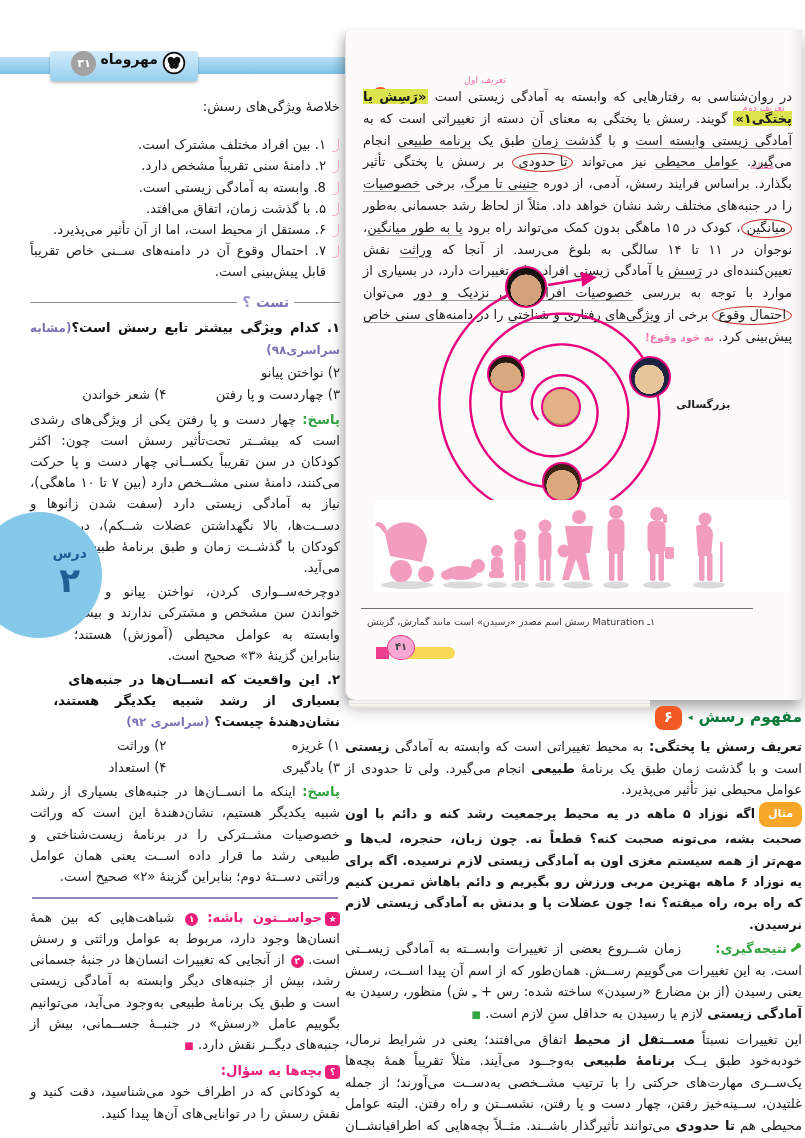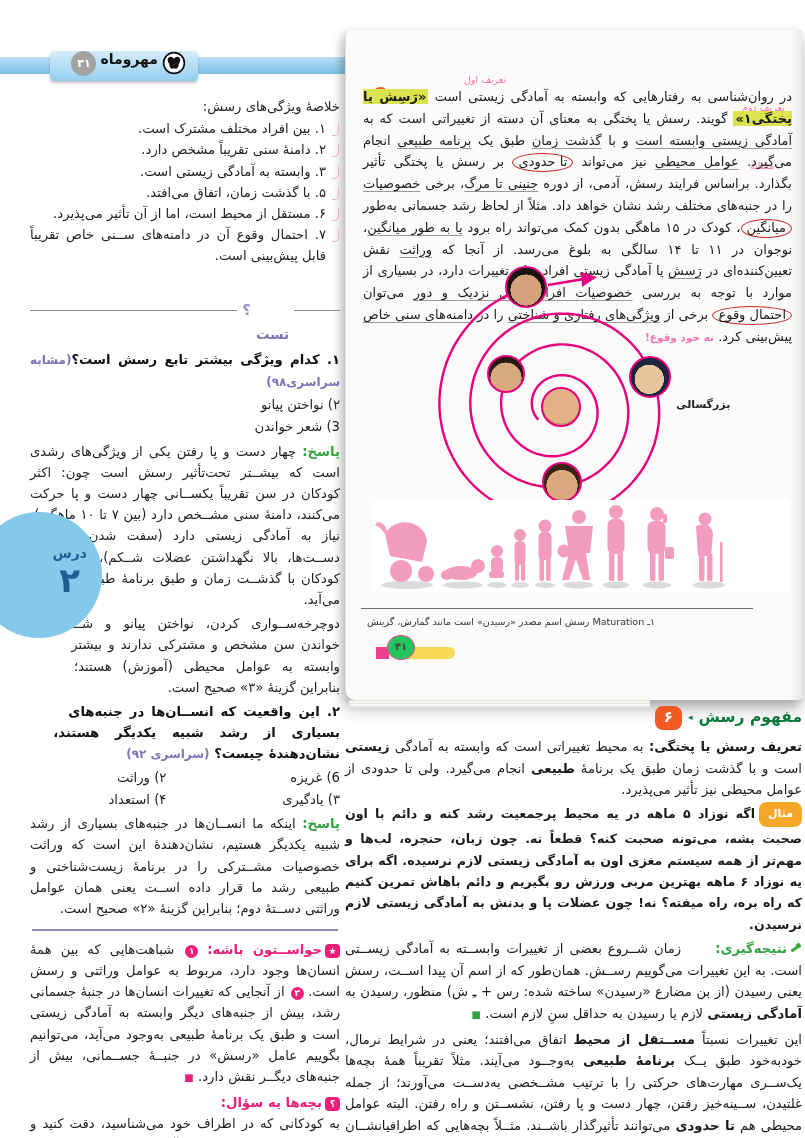--- a/index.html
+++ b/index.html
@@ -14,29 +14,29 @@
         box-shadow:0 2px 3px rgba(0,0,0,.25);display:flex;align-items:flex-start;justify-content:flex-end;
         padding:0 12px;gap:4px;direction:ltr;}
   .page-circle{width:25px;height:25px;border-radius:50%;background:#a2a2a2;color:#fff;
         font-size:11px;font-weight:bold;display:flex;align-items:center;justify-content:center;}
   .brand-text{font-size:14px;font-weight:bold;color:#111;}
   .brand-logo{width:24px;height:24px;}
 
   
   .leftcol{position:absolute;left:30px;top:96px;width:310px;color:#222;
         font-size:13.2px;line-height:21.2px;text-align:justify;}
-  .sum-title{margin-bottom:1px;}
+  .sum-title{margin-bottom:17px;}
   .sum-list{list-style:none;margin:0;padding:0 14px 0 0;}
   .sum-list li{position:relative;}
   .sum-list li::before{content:'';position:absolute;right:-13px;top:5px;width:6px;height:12px;
         border-right:1.6px solid #f6a9c9;border-bottom:1.6px solid #f6a9c9;border-radius:0 0 5px 0;}
   .tst-header{display:flex;align-items:center;gap:5px;margin:9px 0 4px;}
   .tst-line-s{width:46px;height:1px;background:#8d8d8d;}
   .tst-line-l{flex:1;height:1px;background:#8d8d8d;}
-  .tst-title{color:#7d74b5;font-weight:bold;font-size:13.5px;margin-top:48px;}
+  .tst-title{color:#7d74b5;font-weight:bold;font-size:13.5px;}
   .tst-qmark{color:#9a92c9;font-weight:bold;font-size:15px;}
   .q-line{font-weight:bold;color:#111;}
   .src{color:#7d74b5;font-size:12px;font-weight:bold;}
   .opts{display:flex;margin:1px 0;}
   .opts span:first-child{width:56%;}
   .opts span:last-child{width:44%;}
   .ans{margin:3px 0;}
   .ans-label{color:#35a442;font-weight:bold;}
   .circle-spacer{float:left;width:86px;height:122px;shape-outside:circle(66px at -22px 50%);}
   .divider{height:1.6px;background:#8d88b7;margin:10px 2px 8px;}
@@ -87,21 +87,21 @@
   .p-teen   {left:283px;top:326px;width:42px;height:42px;background:radial-gradient(circle at 48% 56%,#e8c49a 0 50%,#1d2440 51%);}
   .p-girl   {left:196px;top:432px;width:40px;height:40px;background:radial-gradient(circle at 50% 60%,#dba87d 0 55%,#3a2415 56%);}
   .diagram-label{position:absolute;left:330px;top:368px;font-size:11px;font-weight:bold;color:#222;}
 
   .sil-strip{position:absolute;left:27px;top:470px;width:416px;height:92px;background:#fff;}
   .fn-rule{position:absolute;left:15px;top:578px;width:392px;height:1.4px;background:#6e6e6e;}
   .footnote{position:absolute;left:15px;top:586px;width:300px;font-size:9.5px;color:#333;text-align:center;direction:rtl;}
   .pb-bar{position:absolute;left:47px;top:617px;width:62px;height:12px;background:#f7d958;border-radius:6px;}
   .pb-square{position:absolute;left:30px;top:617px;width:13px;height:12px;background:#ee3f8e;}
   .pb-circle{position:absolute;left:41px;top:605px;width:26px;height:23px;border:1.4px solid #ee3f8e;
-        border-radius:50%;background:#22c55e;font-size:10px;font-weight:bold;color:#444;
+        border-radius:50%;background:#f9a8d4;font-size:10px;font-weight:bold;color:#444;
         text-align:center;line-height:22px;}
 
   
   .bottom{position:absolute;left:345px;top:706px;width:457px;color:#1a1a1a;
         font-size:13.2px;line-height:21.6px;text-align:justify;}
   .sec-header{display:flex;align-items:center;gap:6px;margin-bottom:6px;}
   .sec-badge{width:27px;height:24px;border-radius:8px;background:#f15a24;color:#fff;font-weight:bold;
         font-size:15px;display:flex;align-items:center;justify-content:center;}
   .sec-tri{color:#0d7a3b;font-size:9px;}
   .sec-title{color:#0d7a3b;font-weight:bold;font-size:15.5px;}
@@ -227,48 +227,49 @@
     <div class="pb-circle">۴۱</div>
 
     <div class="stack"></div>
   </div>
 
   <div class="leftcol">
     <div class="sum-title">خلاصهٔ ویژگی‌های رسش:</div>
     <ul class="sum-list">
       <li>۱. بین افراد مختلف مشترک است.</li>
       <li>۲. دامنهٔ سنی تقریباً مشخص دارد.</li>
-      <li>۳. وابسته به آمادگی زیستی است.</li>
+      <li>8. وابسته به آمادگی زیستی است.</li>
       <li>۵. با گذشت زمان، اتفاق می‌افتد.</li>
       <li>۶. مستقل از محیط است، اما از آن تأثیر می‌پذیرد.</li>
       <li>۷. احتمال وقوع آن در دامنه‌های ســنی خاص تقریباً قابل پیش‌بینی است.</li>
     </ul>
 
     <div class="tst-header">
       <span class="tst-line-s"></span>
       <span class="tst-title">تست</span>
       <span class="tst-qmark">؟</span>
       <span class="tst-line-l"></span>
     </div>
 
     <div class="q-line"><span>۱. کدام ویژگی بیشتر تابع رسش است؟</span><span class="src">(مشابه سراسری۹۸)</span></div>
     <div class="opts">
       <span>۲) نواختن پیانو</span>
     </div>
     <div class="opts">
-      <span>3) شعر خواندن</span>
+      <span>۳) چهاردست و پا رفتن</span>
+      <span>۴) شعر خواندن</span>
     </div>
     <div class="ans"><span class="ans-label">پاسخ:</span> <span>چهار دست و پا رفتن یکی از ویژگی‌های رشدی است که بیشــتر تحت‌تأثیر رسش است چون: اکثر کودکان در سن تقریباً یکســانی چهار دست و پا حرکت می‌کنند، دامنهٔ سنی مشــخص دارد (بین ۷ تا ۱۰ ماهگی)، نیاز به آمادگی زیستی دارد (سفت شدن زانوها و دســت‌ها، بالا نگهداشتن عضلات شــکم)، در بیشــتر کودکان با گذشــت زمان و طبق برنامهٔ طبیعی به وجود می‌آید.</span></div>
 
     <div class="circle-spacer"></div>
     <div class="ans">دوچرخه‌ســواری کردن، نواختن پیانو و شــعر خواندن سن مشخص و مشترکی ندارند و بیشتر وابسته به عوامل محیطی (آموزش) هستند؛ بنابراین گزینهٔ «۳» صحیح است.</div>
 
     <div class="q-line"><span>۲. این واقعیت که انســان‌ها در جنبه‌های بسیاری از رشد شبیه یکدیگر هستند، نشان‌دهندهٔ چیست؟</span> <span class="src">(سراسری ۹۲)</span></div>
     <div class="opts">
-      <span>6) غریزه</span>
+      <span>۱) غریزه</span>
       <span>۲) وراثت</span>
     </div>
     <div class="opts">
       <span>۳) یادگیری</span>
       <span>۴) استعداد</span>
     </div>
     <div class="ans"><span class="ans-label">پاسخ:</span> <span>اینکه ما انســان‌ها در جنبه‌های بسیاری از رشد شبیه یکدیگر هستیم، نشان‌دهندهٔ این است که وراثت خصوصیات مشــترکی را در برنامهٔ زیست‌شناختی و طبیعی رشد ما قرار داده اســت یعنی همان عوامل وراثتی دســتهٔ دوم؛ بنابراین گزینهٔ «۲» صحیح است.</span></div>
 
     <div class="divider"></div>
 

